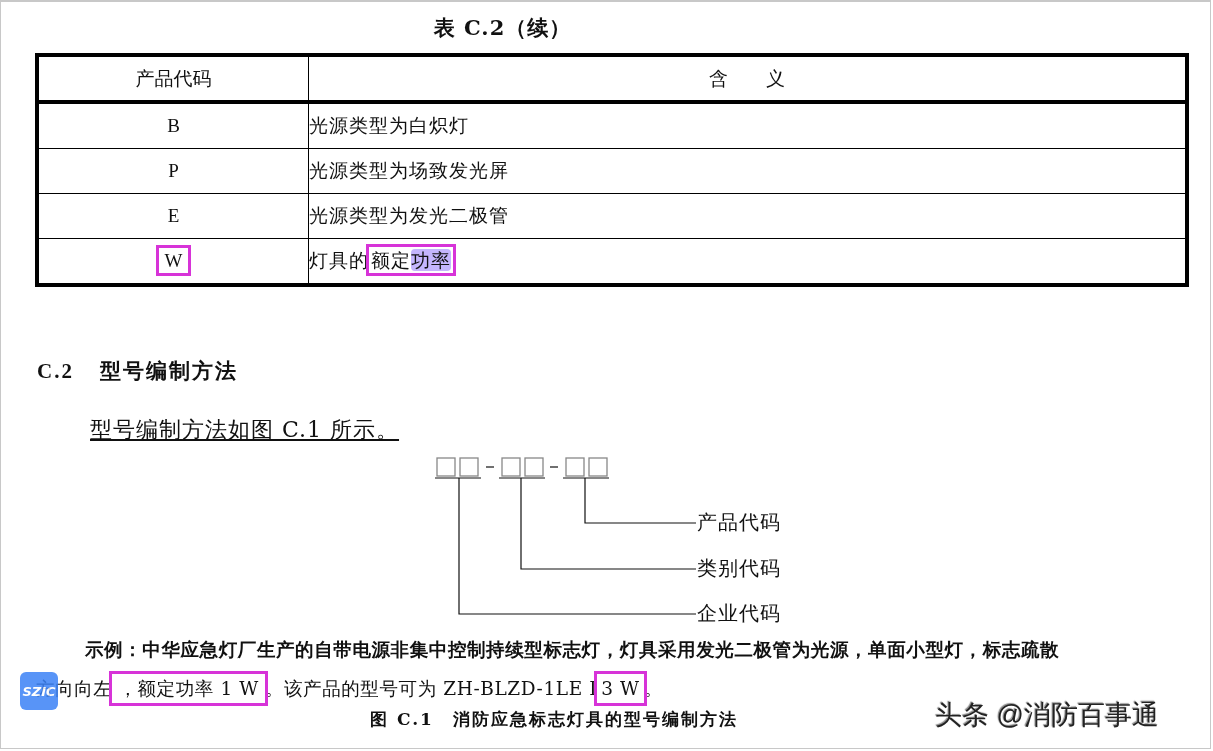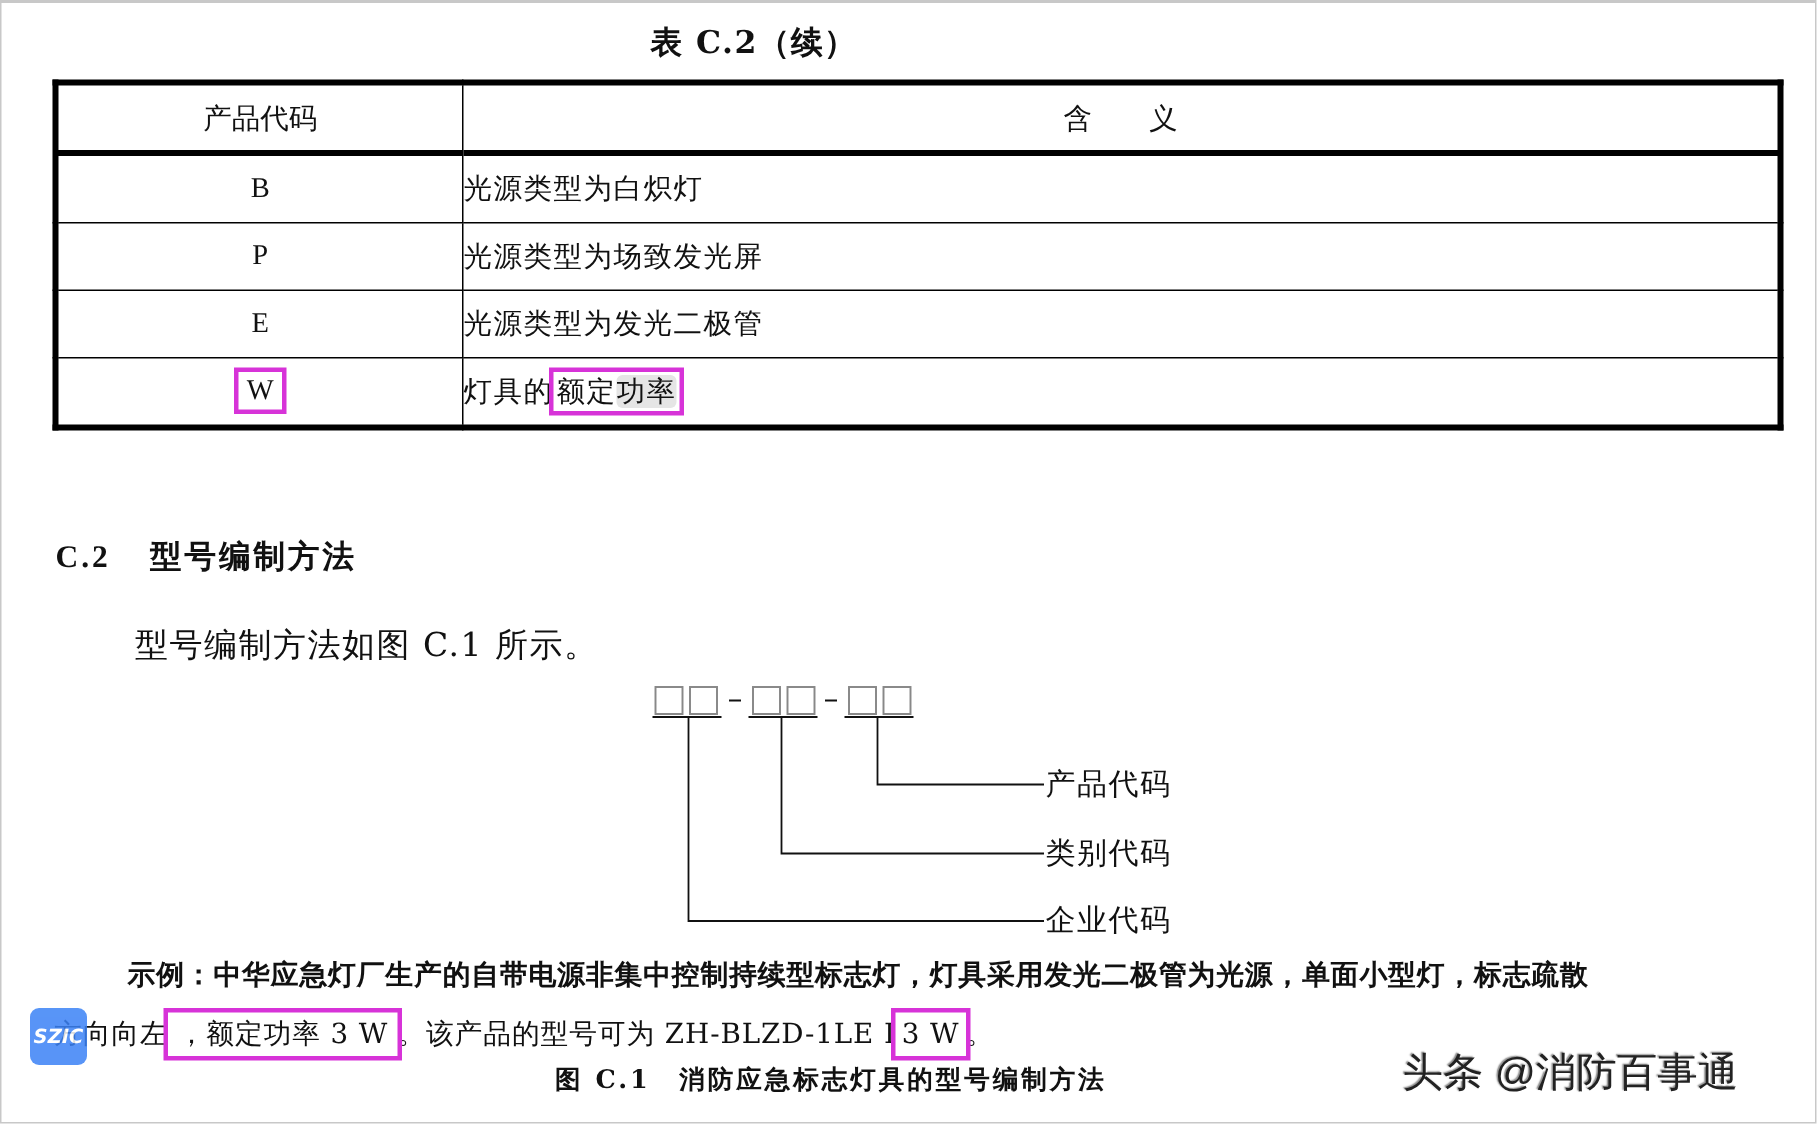--- a/index.html
+++ b/index.html
@@ -11,24 +11,24 @@
                  font-size:21px; font-weight:bold; letter-spacing:1px; }
   .tbl { position:absolute; left:35px; top:53px; width:1154px; border-collapse:collapse;
          border:4px solid #000; }
   .tbl td, .tbl th { border:1px solid #000; font-weight:normal; font-size:19px; height:44px;
                      padding:0; }
   .tbl thead th { border-bottom:4px solid #000; height:43px; }
   .tbl .code { width:269px; text-align:center; font-family:"Liberation Serif", serif; }
   .tbl .meaning { text-align:left; letter-spacing:1px; }
   .tbl th.meaning { text-align:center; padding-left:0; letter-spacing:0; word-spacing:0; }
   .pink-box { outline:3px solid #d733d8; outline-offset:0; padding:2px 6px; }
-  .hl { background:#e5e5e5; border-radius:4px; }
+  .hl { background:#c4b5fd; border-radius:4px; }
   .section { position:absolute; left:37px; top:357px; font-size:21px; font-weight:bold; letter-spacing:2px; }
   .section .num { font-family:"Liberation Serif", serif; margin-right:26px; }
-  .intro { position:absolute; left:90px; top:415px; font-size:22px; letter-spacing:1px; }
+  .intro { position:absolute; left:90px; top:415px; font-size:22px; letter-spacing:1px;text-decoration:underline; }
   .diagram { position:absolute; left:420px; top:445px; width:400px; height:185px; }
   .diagram .lbl { position:absolute; font-size:20px; letter-spacing:1px; }
   .para { position:absolute; left:36px; font-size:18.5px; letter-spacing:0.6px; white-space:nowrap; }
   .caption { position:absolute; left:370px; top:708px; font-size:17px; font-weight:bold; letter-spacing:2px; }
   .watermark { position:absolute; left:935px; top:697px; font-family:Liberation Sans, sans-serif;
                font-size:27px; color:#222; text-shadow:1px 1px 1px #fff, -1px -1px 1px #888; }
   .logo { position:absolute; left:20px; top:672px; width:38px; height:38px; background:#3b82f6;
           border-radius:6px; color:#fff; font:italic bold 13px "DejaVu Sans", sans-serif;
           display:flex; align-items:center; justify-content:center; opacity:0.85; }
 </style>
@@ -97,20 +97,20 @@
       <polyline fill="none" points="39,33 39,169 276,169"></polyline>
     </g>
   </svg>
   <span class="lbl" style="left:277px;top:64px;">产品代码</span>
   <span class="lbl" style="left:277px;top:110px;">类别代码</span>
   <span class="lbl" style="left:277px;top:155px;">企业代码</span>
 </div>
 
 <div class="para" style="top:637px;left:85px;font-weight:bold;">示例：中华应急灯厂生产的自带电源非集中控制持续型标志灯，灯具采用发光二极管为光源，单面小型灯，标志疏散</div>
 <div class="para" style="top:676px;">
-  <span>方向向左</span><span class="pink-box" style="padding:4px 6px;">，额定功率 3 W</span><span>。该产品的型号可为 ZH-BLZD-1LE Ⅰ</span><span class="pink-box" style="padding:4px 4px;">3 W</span><span>。</span>
+  <span>方向向左</span><span class="pink-box" style="padding:4px 6px;">，额定功率 1 W</span><span>。该产品的型号可为 ZH-BLZD-1LE Ⅰ</span><span class="pink-box" style="padding:4px 4px;">3 W</span><span>。</span>
 </div>
 
 <div class="logo">SZIC</div>
 
 <div class="caption">图 C.1　消防应急标志灯具的型号编制方法</div>
 
 <div class="watermark">头条 @消防百事通</div>
 
 </body></html>

